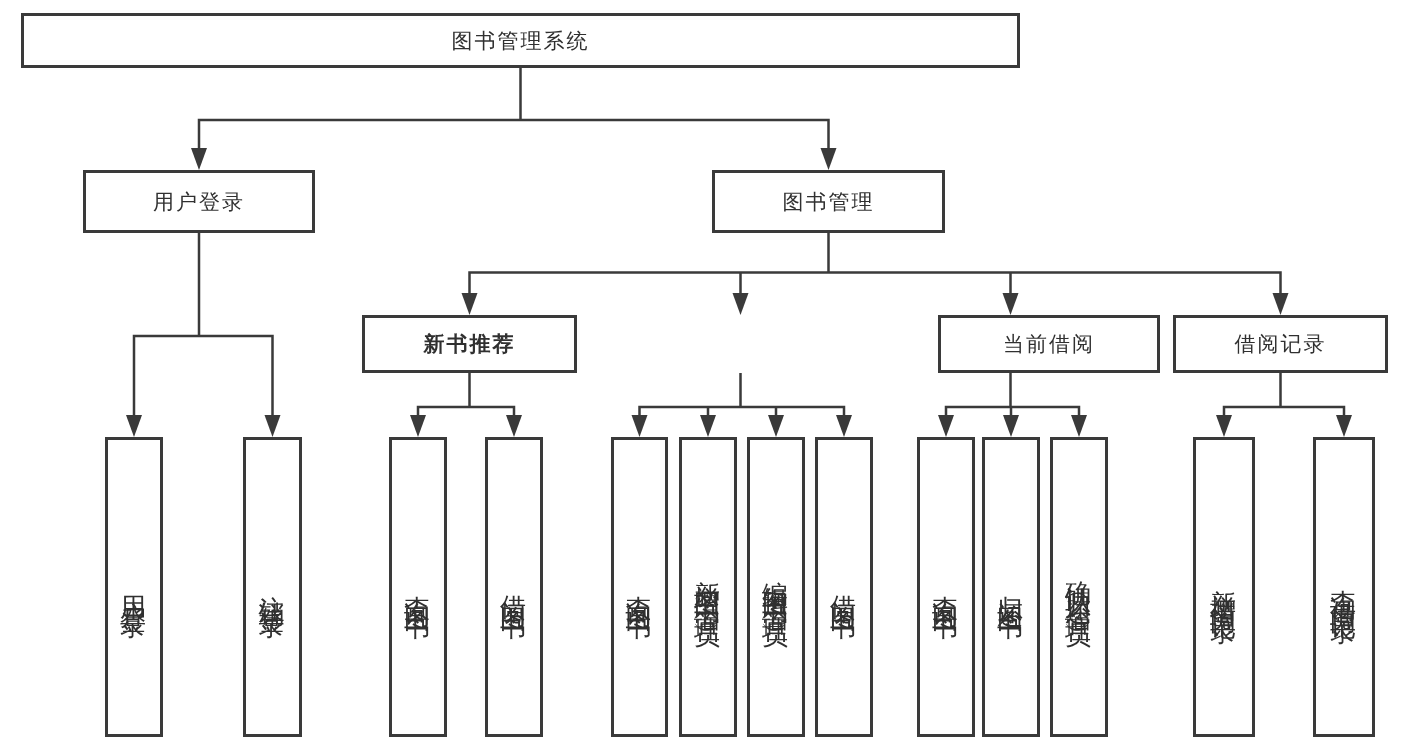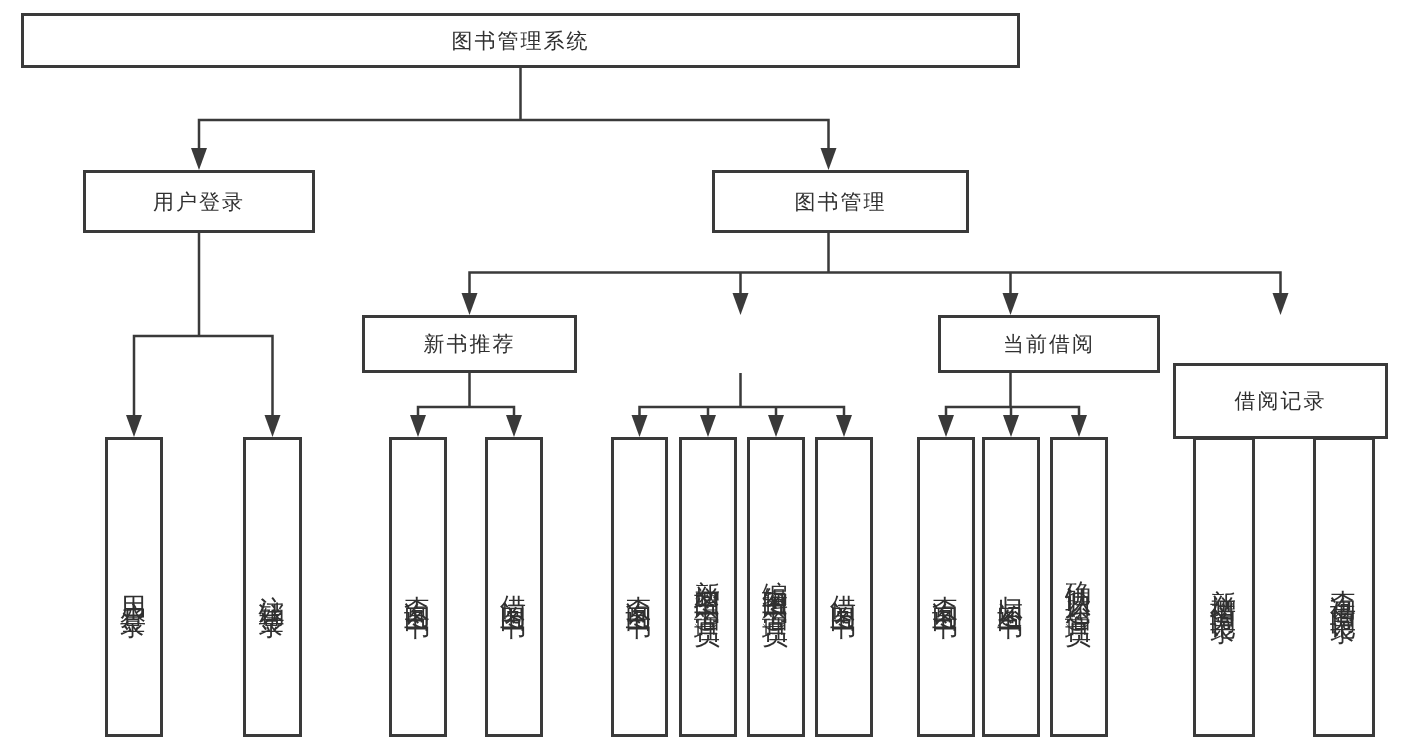--- a/index.html
+++ b/index.html
@@ -82,25 +82,25 @@
       <polygon points="1003,415 1019,415 1011,437"></polygon>
       <polygon points="1071,415 1087,415 1079,437"></polygon>
       <polygon points="1216,415 1232,415 1224,437"></polygon>
       <polygon points="1336,415 1352,415 1344,437"></polygon>
     </g>
   </svg>
 
   <div class="node" style="left:21px; top:13px; width:999px; height:55px;">图书管理系统</div>
 
   <div class="node" style="left:83px; top:170px; width:232px; height:63px;">用户登录</div>
-  <div class="node" style="left:712px; top:170px; width:257px; height:63px;">图书管理</div>
+  <div class="node" style="left:712px; top:170px; width:233px; height:63px;">图书管理</div>
 
-  <div class="node" style="left:362px; top:315px; width:215px; height:58px;">新书推荐</div>
+  <div class="node" style="left:362px; top:315px; width:215px; height:58px;font-weight:bold;">新书推荐</div>
   <div class="node" style="left:903px; top:315px; width:222px; height:58px;margin-left:35px;">当前借阅</div>
-  <div class="node" style="left:1173px; top:315px; width:215px; height:76px;margin-top:48px;">借阅记录</div>
+  <div class="node" style="left:1173px; top:315px; width:215px; height:58px;">借阅记录</div>
 
   <div class="node leaf" style="left:105px; top:437px; width:58px; height:300px;">用户登录</div>
   <div class="node leaf" style="left:243px; top:437px; width:59px; height:300px;">注销登录</div>
 
   <div class="node leaf" style="left:389px; top:437px; width:58px; height:300px;">查询图书</div>
   <div class="node leaf" style="left:485px; top:437px; width:58px; height:300px;">借阅图书</div>
 
   <div class="node leaf" style="left:611px; top:437px; width:57px; height:300px;">查询图书</div>
   <div class="node leaf" style="left:679px; top:437px; width:58px; height:300px;">新增图书（管理员）</div>
   <div class="node leaf" style="left:747px; top:437px; width:58px; height:300px;">编辑图书（管理员）</div>

